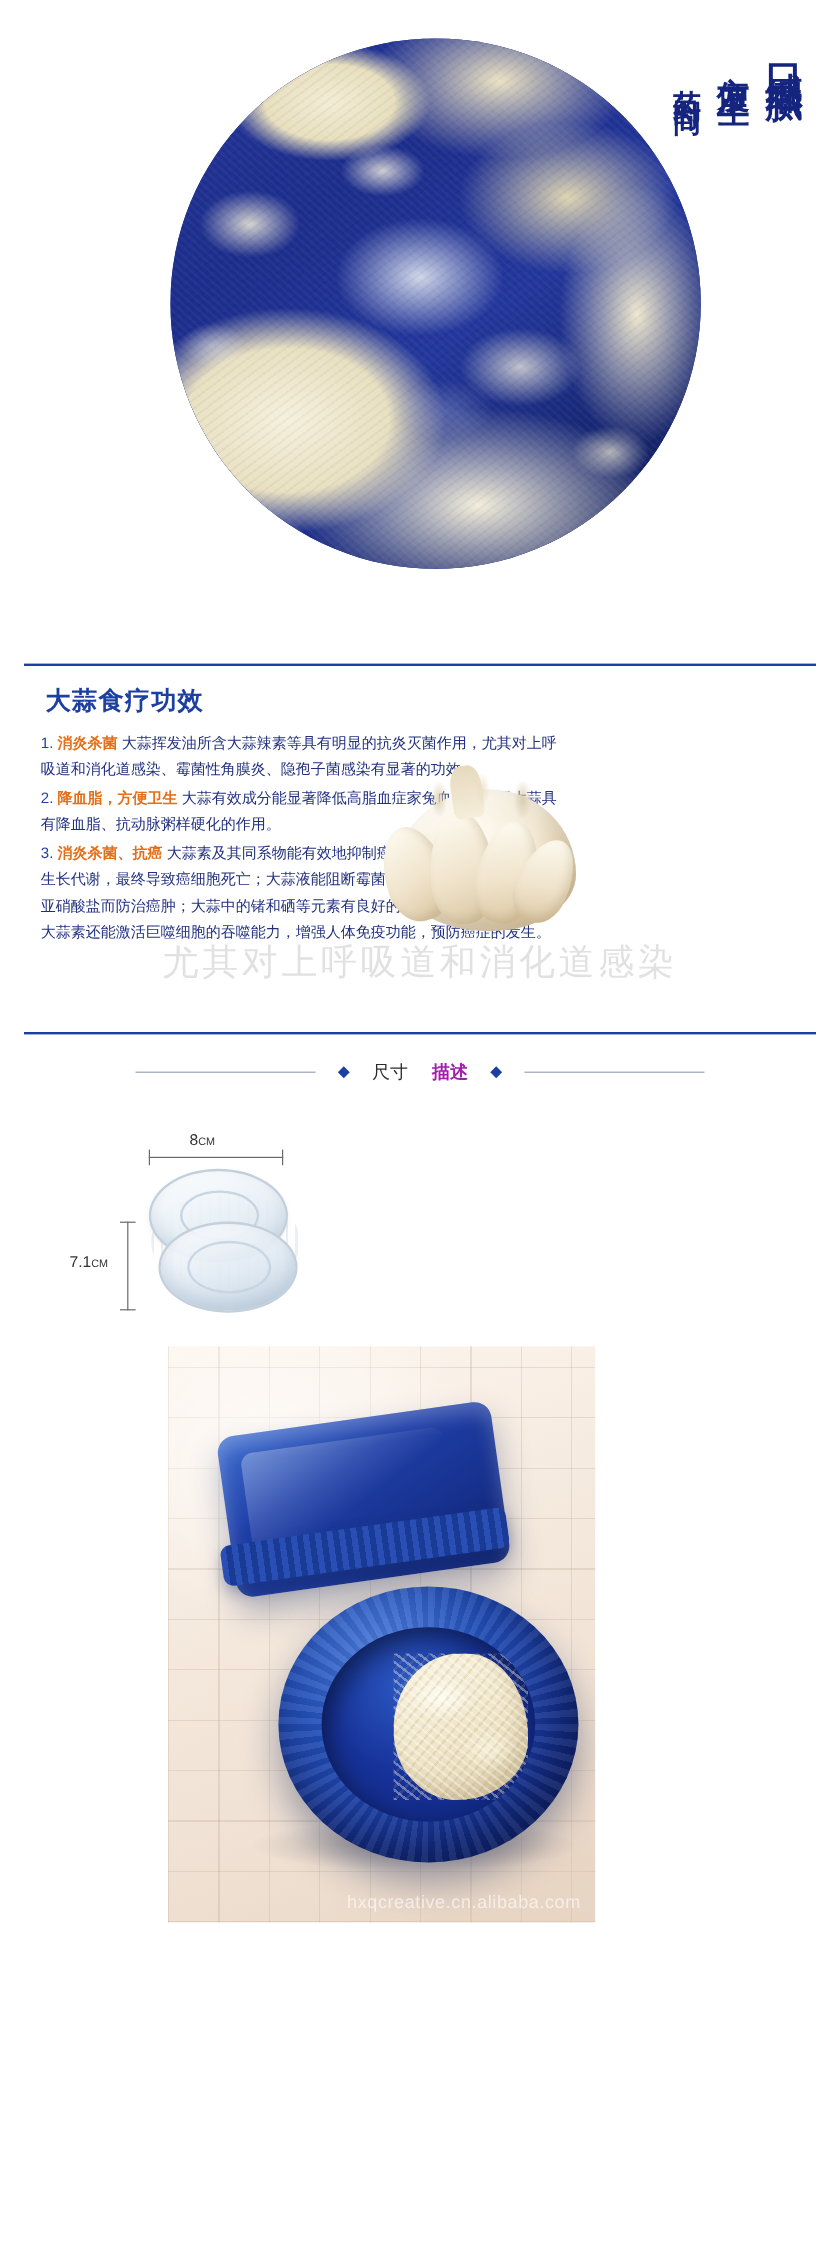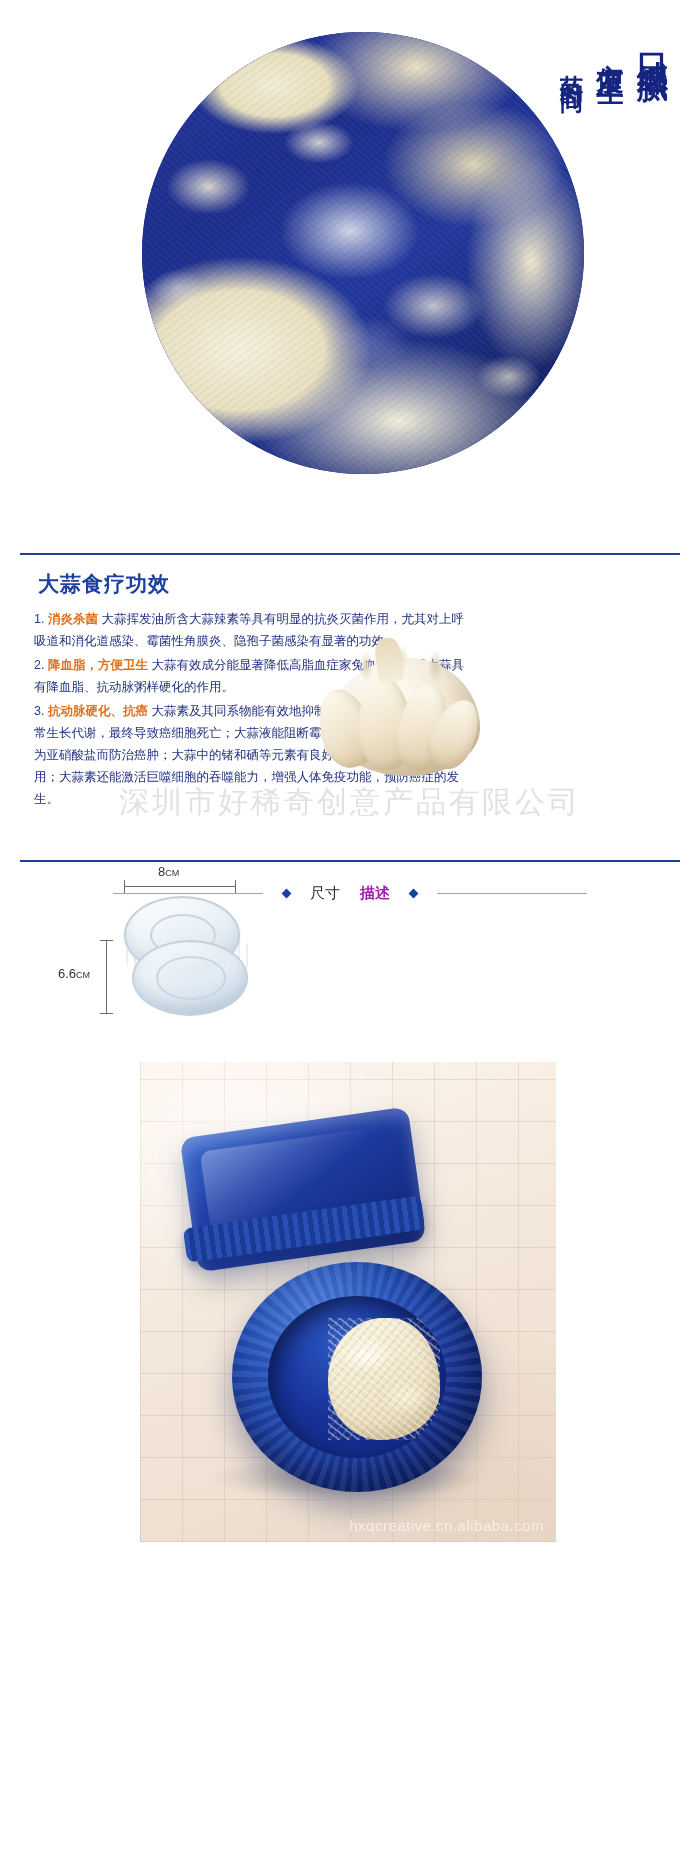--- a/index.html
+++ b/index.html
@@ -220,21 +220,21 @@
     height: 7px;
     background: #1c3fa2;
     transform: rotate(45deg);
   }
   .size-head .t1 { font-size: 15px; color: #2b2b2b; }
   .size-head .t2 { font-size: 15px; color: #a21caf; font-weight: bold; }
 
   .spec {
     position: absolute;
     left: 0;
-    top: 868px;
+    top: 946px;
     width: 700px;
     height: 190px;
     text-align: right;
   }
   .product-draw {
     position: absolute;
     left: 86px;
     top: 10px;
     width: 220px;
     height: 170px;
@@ -342,22 +342,22 @@
     line-height: 28px;
     color: #222;
   }
   .spec-rows .val-orange { color: #d9741b; }
   .spec-rows .sm { font-size: 10px; }
 
   
   .photo {
     position: absolute;
     left: 140px;
-    top: 1062px;
-    width: 416px;
+    top: 1122px;
+    width: 356px;
     height: 480px;
     overflow: hidden;
     background:
       repeating-linear-gradient(0deg, rgba(190,170,150,.30) 0 1px, rgba(0,0,0,0) 1px 42px),
       repeating-linear-gradient(90deg, rgba(190,170,150,.30) 0 1px, rgba(0,0,0,0) 1px 42px),
       linear-gradient(160deg, #fdf6ef 0%, #f4e8dc 45%, #efe0d2 75%, #e8d7c6 100%);
   }
   .tile-sheen {
     position: absolute;
     inset: 0;
@@ -486,37 +486,37 @@
         <span class="eff-key">消炎杀菌</span>
         <span class="eff-body">大蒜挥发油所含大蒜辣素等具有明显的抗炎灭菌作用，尤其对上呼吸道和消化道感染、霉菌性角膜炎、隐孢子菌感染有显著的功效。</span>
       </div>
       <div class="eff-item">
         <span class="eff-num">2.</span>
         <span class="eff-key">降血脂，方便卫生</span>
         <span class="eff-body">大蒜有效成分能显著降低高脂血症家兔血脂，提示大蒜具有降血脂、抗动脉粥样硬化的作用。</span>
       </div>
       <div class="eff-item">
         <span class="eff-num">3.</span>
-        <span class="eff-key">抗动脉硬化、抗癌</span>
+        <span class="eff-key">消炎杀菌、抗癌</span>
         <span class="eff-body">大蒜素及其同系物能有效地抑制癌细胞活性，使之不能正常生长代谢，最终导致癌细胞死亡；大蒜液能阻断霉菌使致癌物质硝酸盐还原为亚硝酸盐而防治癌肿；大蒜中的锗和硒等元素有良好的抑制癌瘤或抗癌作用；大蒜素还能激活巨噬细胞的吞噬能力，增强人体免疫功能，预防癌症的发生。</span>
       </div>
     </div>
 
     <div class="garlic">
       <div class="bulb"></div>
       <div class="clove c1"></div>
       <div class="clove c2"></div>
       <div class="clove c3"></div>
       <div class="clove c4"></div>
       <div class="neck"></div>
       <div class="root"></div>
     </div>
   </div>
 
-  <div class="watermark-1">深圳市好稀奇创意产品有限公司</div>
+  <div class="watermark-1">尤其对上呼吸道和消化道感染</div>
 
   <div class="rule bottom"></div>
 
   <div class="size-head">
     <div class="bar"></div>
     <div class="diamond"></div>
     <div class="t1">尺寸</div>
     <div class="t2">描述</div>
     <div class="diamond"></div>
     <div class="bar"></div>
@@ -529,21 +529,21 @@
       <div class="pd-lid"></div>
       <div class="pd-base"></div>
 
       <div class="dim-w"></div>
       <div class="dim-w-label">
         <span>8</span><span class="cm">CM</span>
       </div>
 
       <div class="dim-h"></div>
       <div class="dim-h-label">
-        <span>6.6</span><span class="cm">CM</span>
+        <span>7.1</span><span class="cm">CM</span>
       </div>
     </div>
 
   </div>
 
   <div class="photo">
     <div class="tile-sheen"></div>
     <div class="box-lid"></div>
     <div class="box-lid-rim"></div>
     <div class="bowl-shadow"></div>

